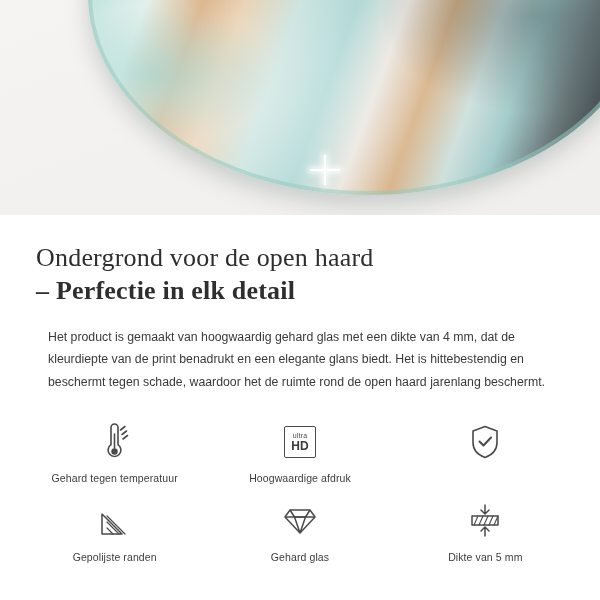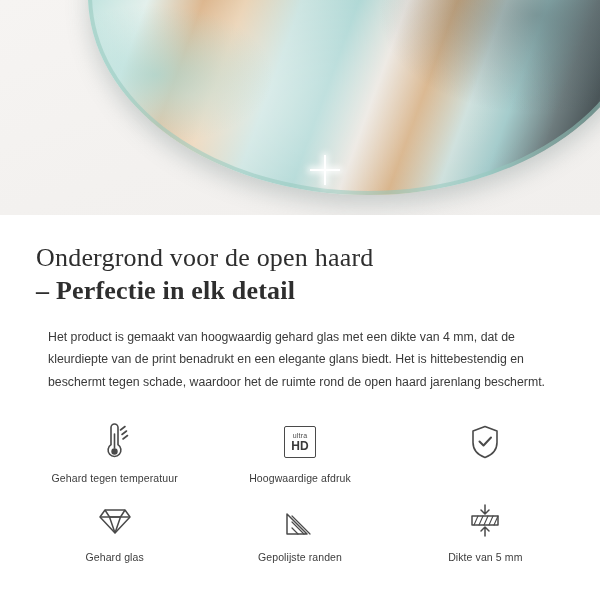--- a/index.html
+++ b/index.html
@@ -234,45 +234,45 @@
       <div class="feature-icon">
         <svg width="34" height="40" viewBox="0 0 34 40" fill="none" stroke="#4a4a4a" stroke-width="1.6" stroke-linejoin="round">
           <path d="M17 4.5 L29 9 v11.5 c0 7.5 -5.4 12.6 -12 15 -6.6 -2.4 -12 -7.5 -12 -15 V9z"></path>
           <path d="M11.5 19.5 l4 4 7.5 -8" stroke-width="2" stroke-linecap="round"></path>
         </svg>
       </div>
     </div>
 
     <div class="feature">
       <div class="feature-icon">
+        <svg width="34" height="34" viewBox="0 0 34 34" fill="none" stroke="#4a4a4a" stroke-width="1.5" stroke-linecap="round" stroke-linejoin="round">
+          <path d="M4 30 V10 L24 30 Z"></path>
+          <path d="M9 24 L15 30" stroke-width="1.2"></path>
+          <path d="M9 18 L21 30" stroke-width="1.2"></path>
+          <path d="M9 12 L27 30" stroke-width="1.2"></path>
+        </svg>
+      </div>
+      <div class="feature-label">Gepolijste randen</div>
+    </div>
+
+    <div class="feature">
+      <div class="feature-icon">
         <svg width="36" height="34" viewBox="0 0 36 34" fill="none" stroke="#4a4a4a" stroke-width="1.5" stroke-linejoin="round">
           <path d="M8 6 H28 L33 13 L18 29 L3 13 Z"></path>
           <path d="M3 13 H33"></path>
           <path d="M8 6 L12.5 13 L18 29"></path>
           <path d="M28 6 L23.5 13 L18 29"></path>
           <path d="M12.5 13 H23.5"></path>
         </svg>
       </div>
       <div class="feature-label">Gehard glas</div>
     </div>
 
     <div class="feature">
       <div class="feature-icon">
-        <svg width="34" height="34" viewBox="0 0 34 34" fill="none" stroke="#4a4a4a" stroke-width="1.5" stroke-linecap="round" stroke-linejoin="round">
-          <path d="M4 30 V10 L24 30 Z"></path>
-          <path d="M9 24 L15 30" stroke-width="1.2"></path>
-          <path d="M9 18 L21 30" stroke-width="1.2"></path>
-          <path d="M9 12 L27 30" stroke-width="1.2"></path>
-        </svg>
-      </div>
-      <div class="feature-label">Gepolijste randen</div>
-    </div>
-
-    <div class="feature">
-      <div class="feature-icon">
         <svg width="40" height="36" viewBox="0 0 40 36" fill="none" stroke="#4a4a4a" stroke-width="1.5" stroke-linecap="round" stroke-linejoin="round">
           <path d="M20 2 V10 M16 7 L20 11 L24 7"></path>
           <rect x="7" y="13" width="26" height="9" fill="none"></rect>
           <path d="M9 22 L13 13 M14 22 L18 13 M19 22 L23 13 M24 22 L28 13 M29 22 L33 13" stroke-width="1.1"></path>
           <path d="M20 33 V25 M16 28 L20 24 L24 28"></path>
         </svg>
       </div>
       <div class="feature-label">Dikte van 5 mm</div>
     </div>
 

